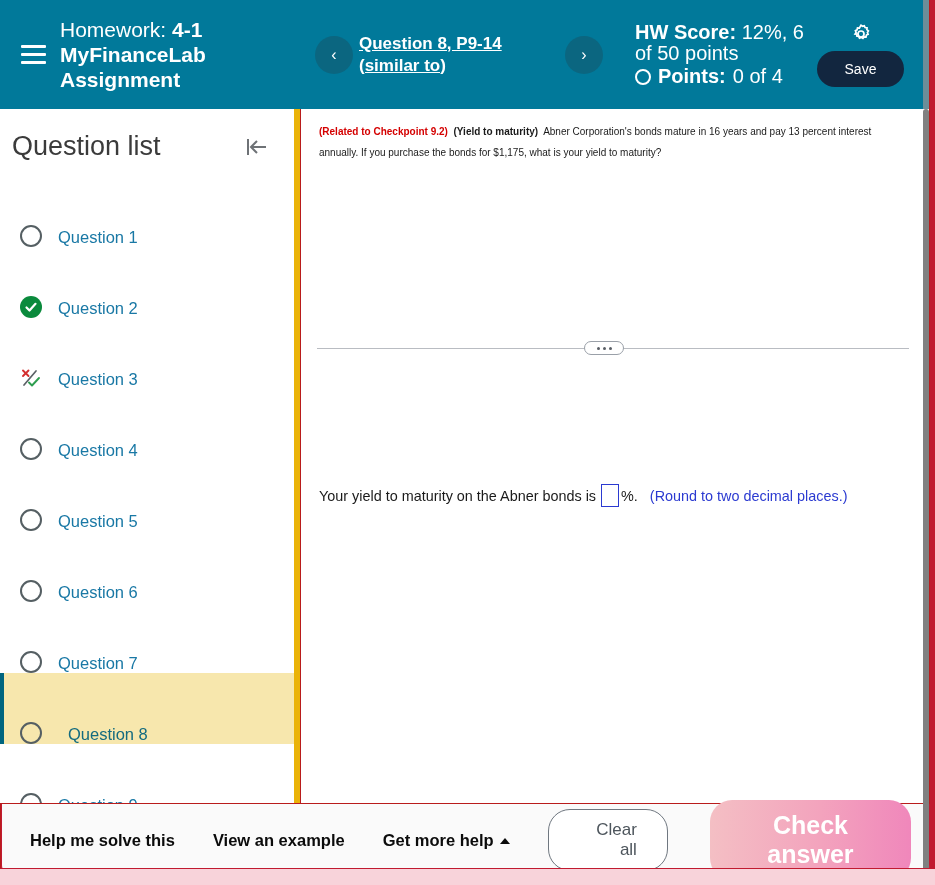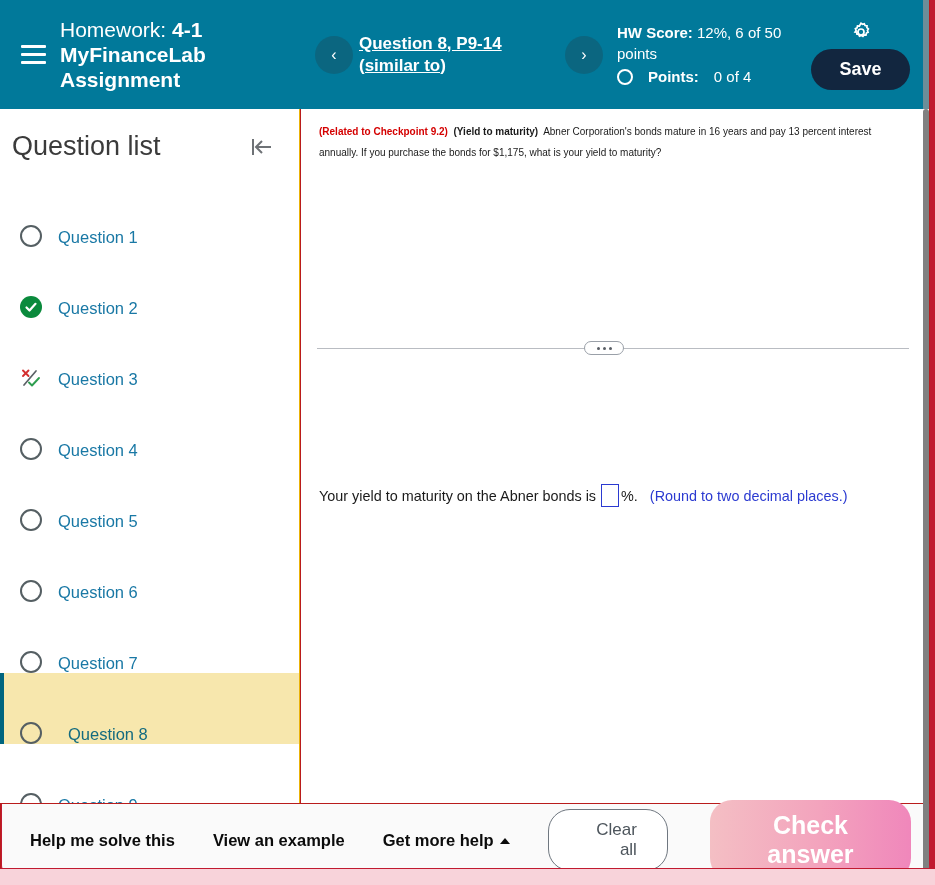--- a/index.html
+++ b/index.html
@@ -80,31 +80,31 @@
     text-align: left;
     color: #ffffff;
     font-size: 17px;
     font-weight: 700;
     line-height: 22px;
     margin: 0 6px;
     text-decoration: underline;
   }
 
   .score-block {
-    margin-left: 14px;
+    margin-left: 32px;
     color: #ffffff;
-    font-size: 15px;
+    font-size: 20px;
     line-height: 21px;
     width: 175px;
   }
   .score-block b { font-weight: 700; }
   .points-row {
     display: flex;
     align-items: center;
-    gap: 15px;
+    gap: 7px;
     margin-top: 2px;
   }
   .points-circle {
     width: 16px; height: 16px;
     border: 2px solid #ffffff;
     border-radius: 50%;
     flex: 0 0 auto;
   }
 
   .header-right {
@@ -119,34 +119,34 @@
     justify-content: center;
     gap: 5px;
   }
   .gear-icon { cursor: pointer; line-height: 0; }
   .save-btn {
     background: #12263f;
     color: #ffffff;
     border: none;
     border-radius: 22px;
     padding: 10px 28px;
-    font-size: 18px;
-    font-weight: 700;
+    font-size: 14px;
+    font-weight: 400;
     cursor: pointer;
     font-family: "Liberation Sans", sans-serif;
   }
 
   
   .sidebar {
     position: absolute;
     top: 109px; left: 0;
     width: 300px;
     height: 694px;
     background: #ffffff;
-    border-right: 1px solid #eab308;
+    border-right: 6px solid #eab308;
     overflow: hidden;
   }
 
   .sidebar-head {
     display: flex;
     align-items: center;
     justify-content: space-between;
     padding: 22px 24px 0 12px;
   }
   .sidebar-title {

